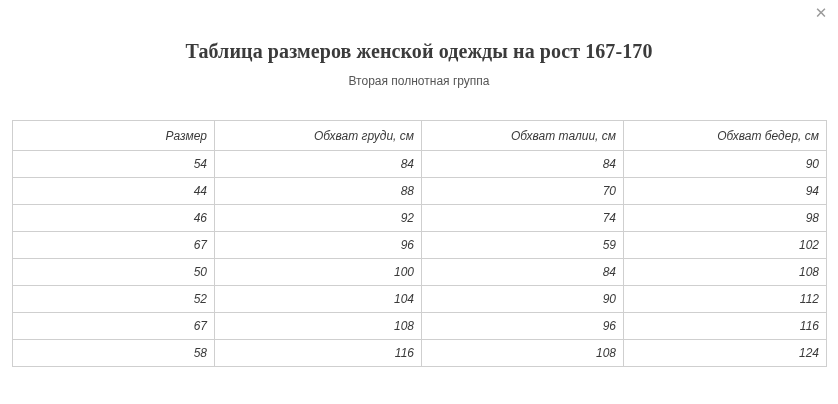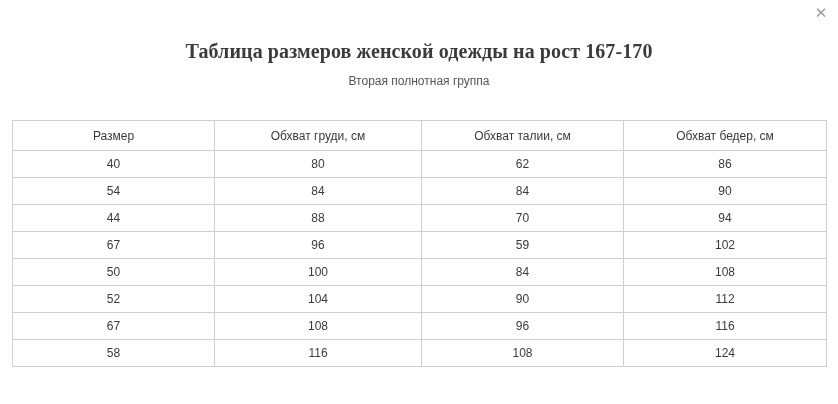--- a/index.html
+++ b/index.html
@@ -52,28 +52,29 @@
   }
   table.size-table {
     width: 814px;
     border-collapse: collapse;
     table-layout: fixed;
     font-size: 12px;
   }
   table.size-table th,
   table.size-table td {
     border: 1px solid #cfcfcf;
-    text-align: center;
+    text-align: right;
     vertical-align: middle;
     padding: 5px 7px;
     font-weight: 400;
     color: #3a3a3a;
     height: 16px;
     white-space: nowrap;
     overflow: hidden;
+    font-style: italic;
   }
   table.size-table thead th {
     color: #3a3a3a;
     font-weight: 400;
     height: 19px;
   }
   table.size-table col.c0 { width: 202px; }
   table.size-table col.c1 { width: 207px; }
   table.size-table col.c2 { width: 202px; }
   table.size-table col.c3 { width: 203px; }
@@ -97,36 +98,36 @@
     <thead>
       <tr>
         <th>Размер</th>
         <th>Обхват груди, см</th>
         <th>Обхват талии, см</th>
         <th>Обхват бедер, см</th>
       </tr>
     </thead>
     <tbody>
       <tr>
-        <td>40</td>
-        <td>80</td>
-        <td>62</td>
-        <td>86</td>
-      </tr>
-      <tr>
         <td>54</td>
         <td>84</td>
         <td>84</td>
         <td>90</td>
       </tr>
       <tr>
         <td>44</td>
         <td>88</td>
         <td>70</td>
         <td>94</td>
+      </tr>
+      <tr>
+        <td>46</td>
+        <td>92</td>
+        <td>74</td>
+        <td>98</td>
       </tr>
       <tr>
         <td>67</td>
         <td>96</td>
         <td>59</td>
         <td>102</td>
       </tr>
       <tr>
         <td>50</td>
         <td>100</td>

